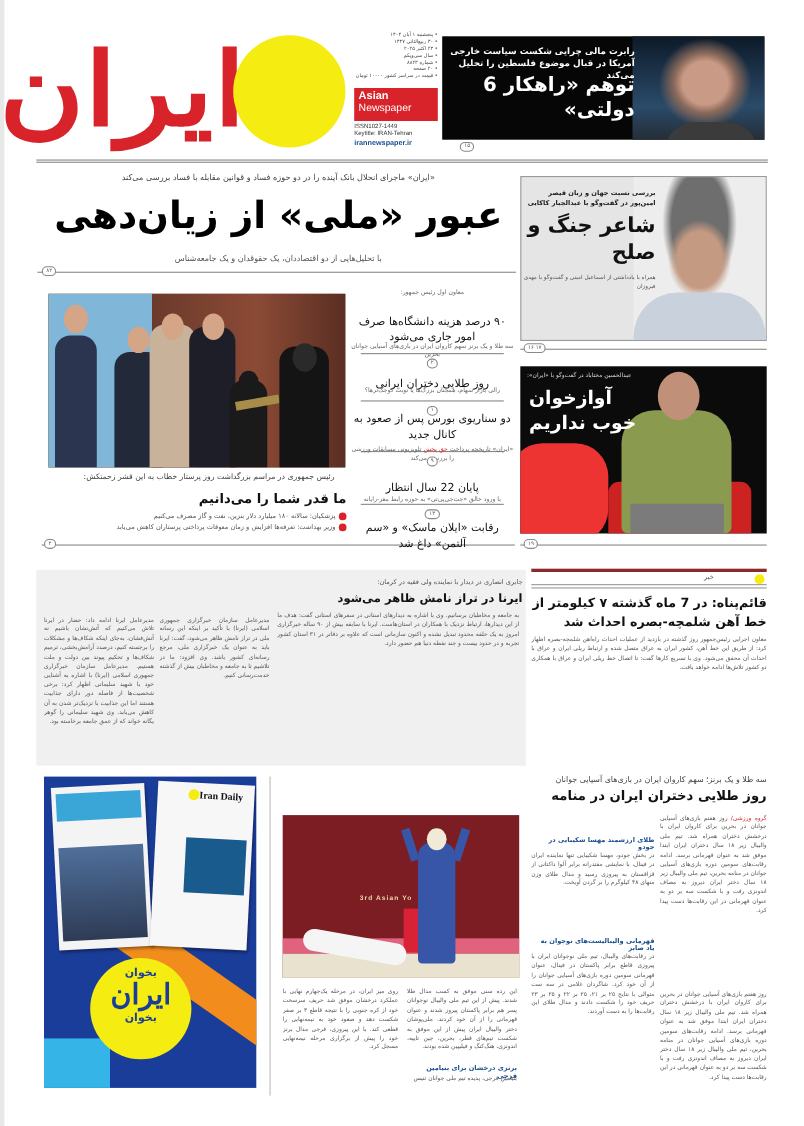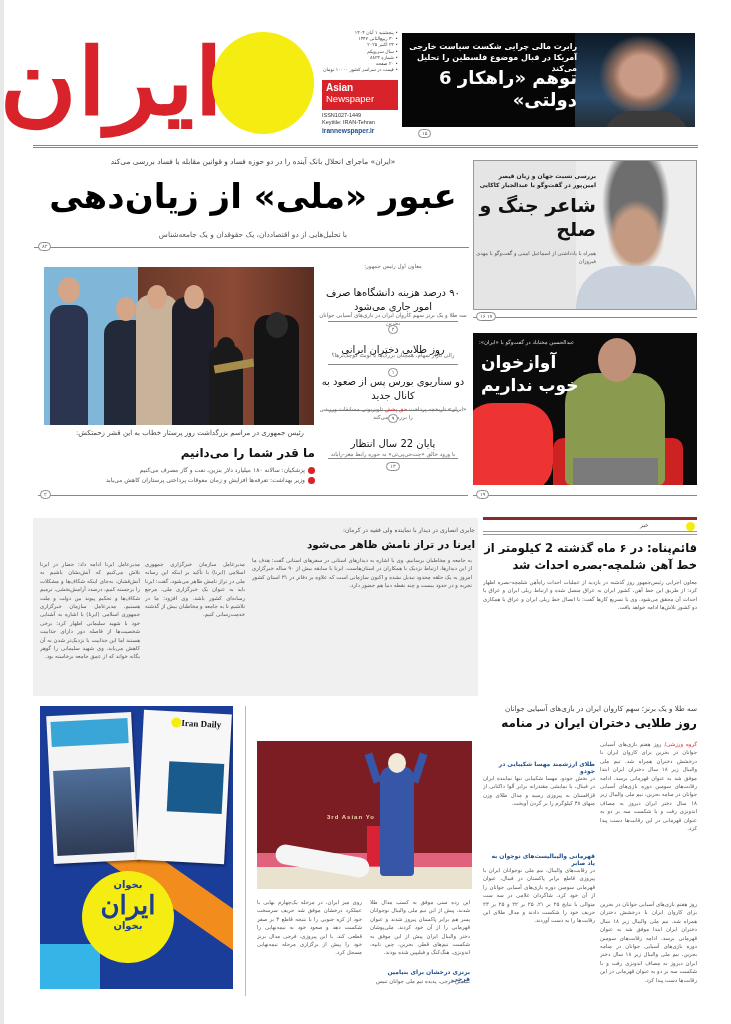--- a/index.html
+++ b/index.html
@@ -204,20 +204,21 @@
   <div class="bh">دو سناریوی بورس پس از صعود به کانال جدید</div>
   <div class="bsep"><span class="pg-ref">۹</span></div>
 </div>
 <div class="abs rtl ctr brief" style="top:405px;">
   <div class="bk"><span>«ایران» تاریخچه پرداخت </span><span class="red">حق پخش</span><span> تلویزیونی مسابقات ورزشی را بررسی می‌کند</span></div>
   <div class="bh">پایان 22 سال انتظار</div>
   <div class="bsep"><span class="pg-ref">۱۳</span></div>
 </div>
 <div class="abs rtl ctr brief" style="top:450px;">
   <div class="bk">با ورود خالق «چت‌جی‌پی‌تی» به حوزه رابط مغز-رایانه</div>
+  <div class="bh">رقابت «ایلان ماسک» و «سم آلتمن» داغ شد</div>
 </div>
 
 <div class="abs feature1">
   <div class="f1-photo">
       <div class="shirt"></div>
     </div>
   <div class="abs rtl f1-kicker">بررسی نسبت جهان و زبان قیصر امین‌پور در گفت‌وگو با عبدالجبار کاکایی</div>
   <div class="abs rtl f1-title">شاعر جنگ و صلح</div>
   <div class="abs rtl f1-sub">همراه با یادداشتی از اسماعیل امینی و گفت‌وگو با مهدی فیروزان</div>
 </div>
@@ -240,21 +241,21 @@
 <div class="abs rtl inter-kicker">جابری انصاری در دیدار با نماینده ولی فقیه در کرمان:</div>
 <div class="abs rtl inter-head">ایرنا در تراز نامش ظاهر می‌شود</div>
 <div class="abs body-text" style="left:252px;top:556px;width:220px;height:134px;">به جامعه و مخاطبان برسانیم. وی با اشاره به دیدارهای استانی در سفرهای استانی گفت: هدف ما از این دیدارها، ارتباط نزدیک با همکاران در استان‌هاست. ایرنا با سابقه بیش از ۹۰ ساله خبرگزاری امروز به یک حلقه محدود تبدیل نشده و اکنون سازمانی است که علاوه بر دفاتر در ۳۱ استان کشور تجربه و در حدود بیست و چند نقطه دنیا هم حضور دارد.</div>
 <div class="abs body-text" style="left:40px;top:560px;width:100px;height:130px;">مدیرعامل ایرنا ادامه داد: حضار در ایرنا تلاش می‌کنیم که آتش‌نشان باشیم نه آتش‌فشان، به‌جای اینکه شکاف‌ها و مشکلات را برجسته کنیم، درصدد آرامش‌بخشی، ترمیم شکاف‌ها و تحکیم پیوند بین دولت و ملت هستیم. مدیرعامل سازمان خبرگزاری جمهوری اسلامی (ایرنا) با اشاره به آشنایی خود با شهید سلیمانی اظهار کرد: برخی شخصیت‌ها از فاصله دور دارای جذابیت هستند اما این جذابیت با نزدیک‌تر شدن به آن کاهش می‌یابد. وی شهید سلیمانی را گوهر یگانه خواند که از عمق جامعه برخاسته بود.</div>
 <div class="abs body-text" style="left:145px;top:560px;width:100px;height:130px;">مدیرعامل سازمان خبرگزاری جمهوری اسلامی (ایرنا) با تأکید بر اینکه این رسانه ملی در تراز نامش ظاهر می‌شود، گفت: ایرنا باید به عنوان یک خبرگزاری ملی، مرجع رسانه‌ای کشور باشد. وی افزود: ما در تلاشیم تا به جامعه و مخاطبان بیش از گذشته خدمت‌رسانی کنیم.</div>
 
 <div class="abs band-top-red"></div>
 <div class="abs rtl khabar">خبر</div>
 <div class="abs khabar-dot"></div>
 <div class="abs band-top-grey"></div>
-<div class="abs rtl news-head">قائم‌پناه: در ۶ ماه گذشته 2 کیلومتر از خط آهن شلمچه-بصره احداث شد</div>
+<div class="abs rtl news-head">قائم‌پناه: در 7 ماه گذشته ۷ کیلومتر از خط آهن شلمچه-بصره احداث شد</div>
 <div class="abs body-text" style="left:483px;top:578px;width:214px;height:110px;">معاون اجرایی رئیس‌جمهور روز گذشته در بازدید از عملیات احداث راه‌آهن شلمچه-بصره اظهار کرد: از طریق این خط آهن، کشور ایران به عراق متصل شده و ارتباط ریلی ایران و عراق با احداث آن محقق می‌شود. وی با تسریع کارها گفت: تا اتصال خط ریلی ایران و عراق با همکاری دو کشور تلاش‌ها ادامه خواهد یافت.</div>
 
 <div class="abs rtl sports-kicker">سه طلا و یک برنز؛ سهم کاروان ایران در بازی‌های آسیایی جوانان</div>
 <div class="abs rtl sports-head">روز طلایی دختران ایران در منامه</div>
 
 <div class="abs body-text" style="left:600px;top:740px;width:97px;height:160px;">
   <span class="red">گروه ورزشی/</span>
   <span>روز هفتم بازی‌های آسیایی جوانان در بحرین برای کاروان ایران با درخشش دختران همراه شد. تیم ملی والیبال زیر ۱۸ سال دختران ایران ابتدا موفق شد به عنوان قهرمانی برسد. ادامه رقابت‌های سومین دوره بازی‌های آسیایی جوانان در منامه بحرین، تیم ملی والیبال زیر ۱۸ سال دختر ایران دیروز به مصاف اندونزی رفت و با شکست سه بر دو به عنوان قهرمانی در این رقابت‌ها دست پیدا کرد.</span>
 </div>
 <div class="abs" style="left:483px;top:740px;width:112px;height:200px;">

